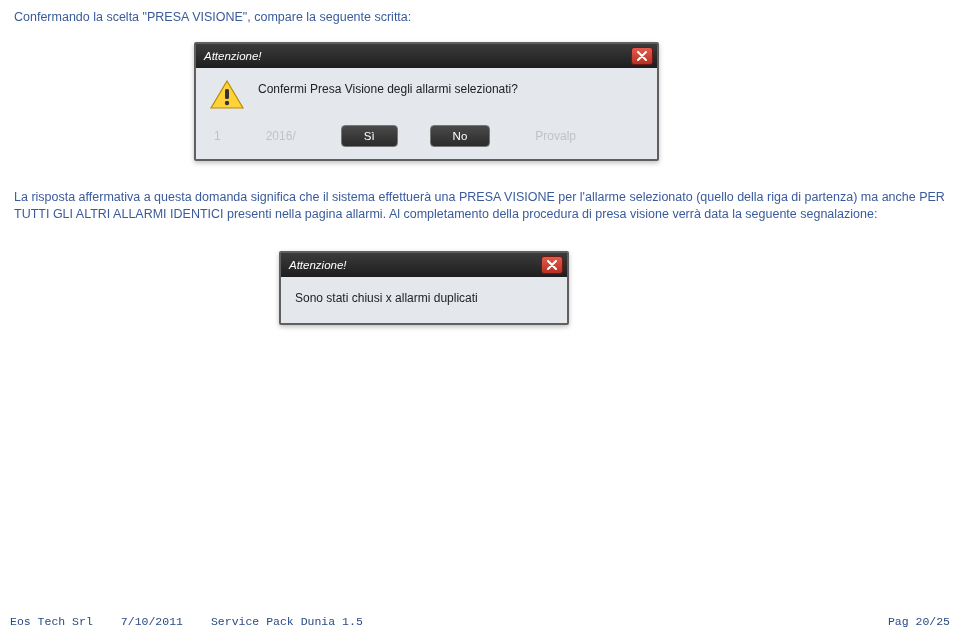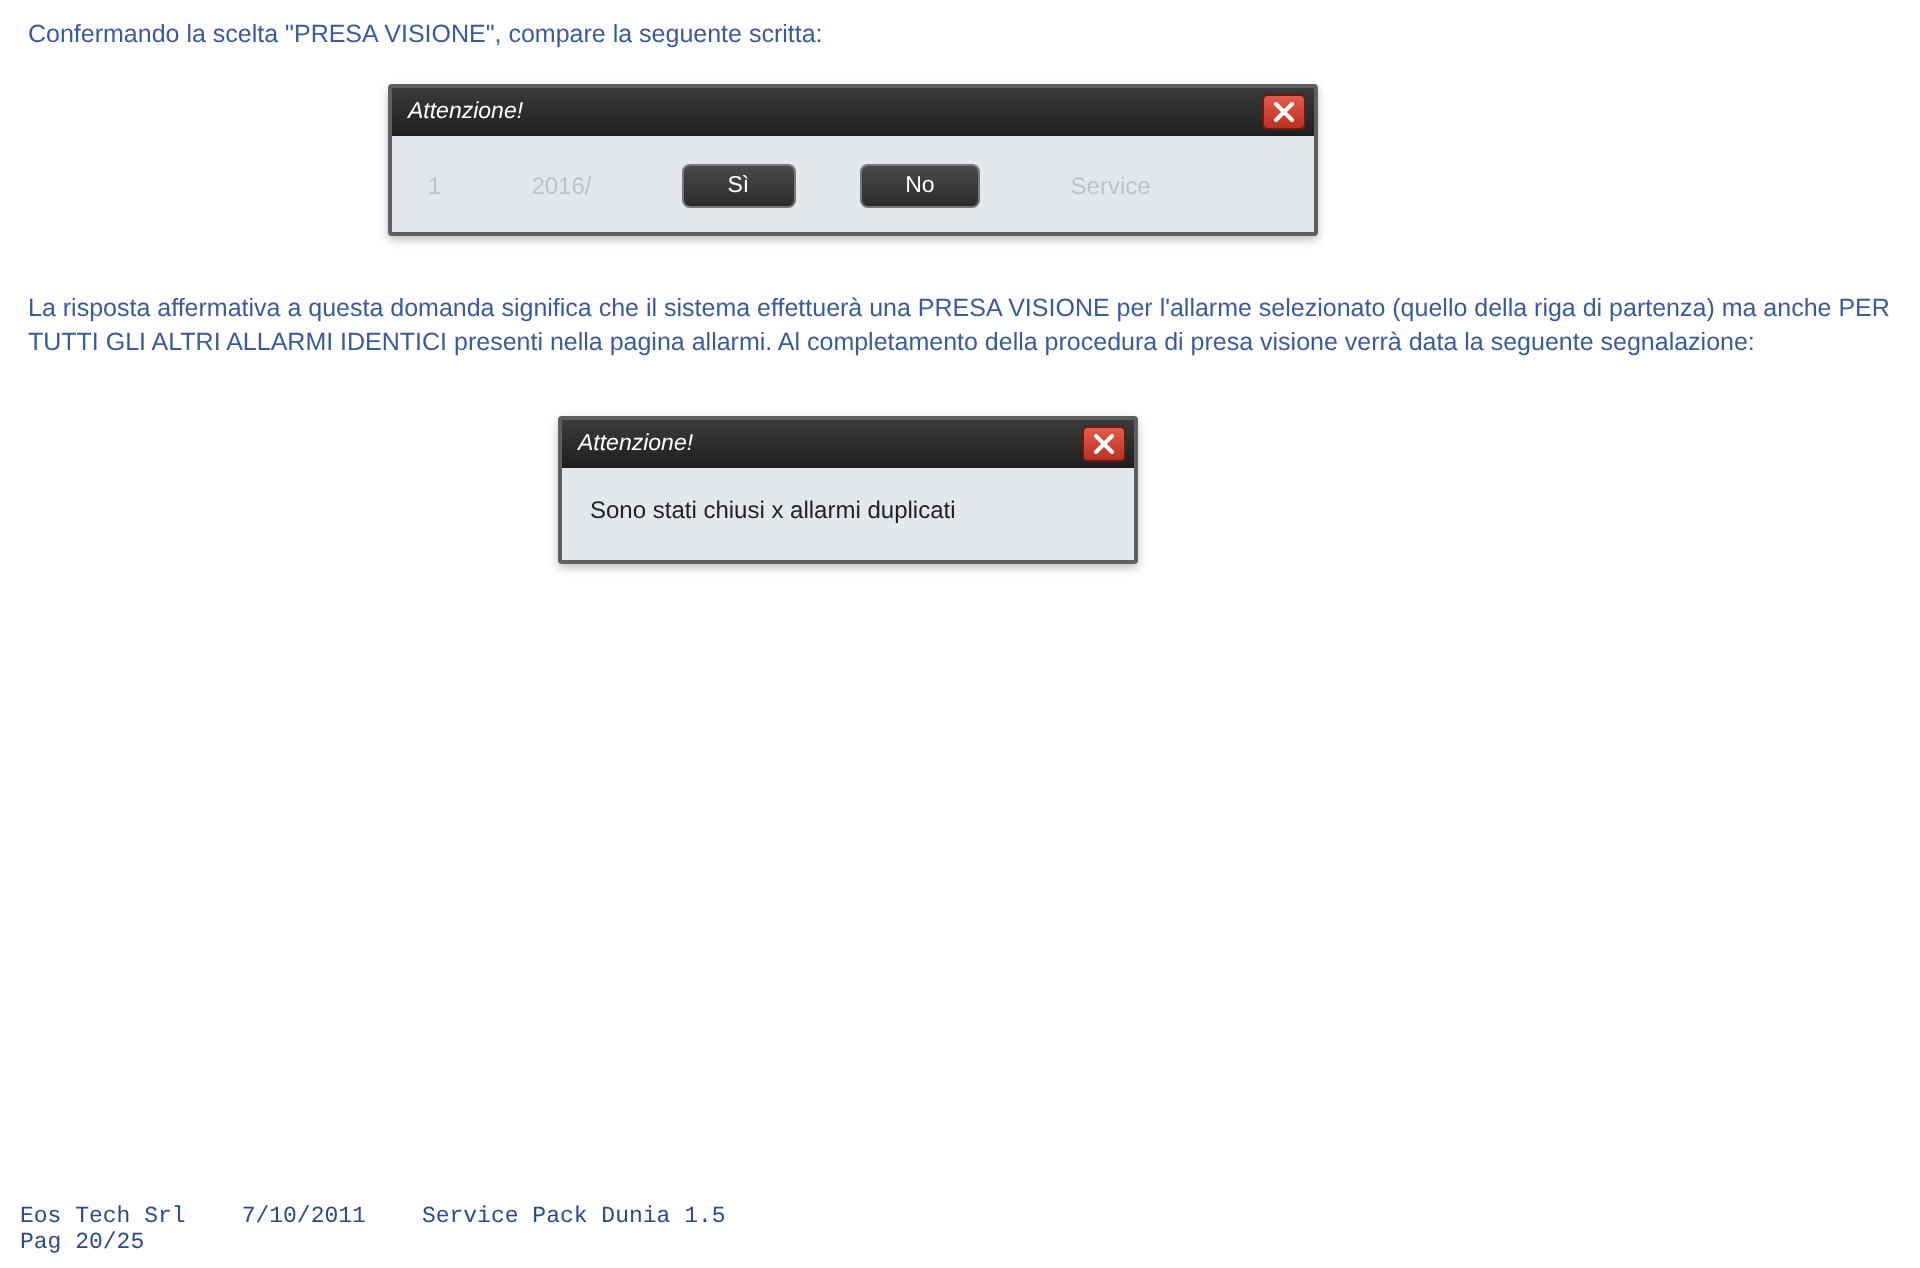--- a/index.html
+++ b/index.html
@@ -99,49 +99,58 @@
   .footer {
     position: absolute;
     left: 0; right: 0; bottom: 6px;
     display: flex;
     justify-content: space-between;
     align-items: baseline;
     padding: 0 10px;
     font-family: "Courier New", monospace;
     font-size: 11.5px;
     color: #2a4a88;
-    flex-direction: column;
   }
   .footer .left { display: flex; gap: 28px; }
 </style>
 </head>
 <body>
 
 <div class="page">
 
   <p class="intro">Confermando la scelta "PRESA VISIONE", compare la seguente scritta:</p>
 
   <div class="dlg-backdrop">
     <div class="titlebar">
       <span class="ttl">Attenzione!</span>
       <div class="close-btn">
         <svg width="10" height="10" viewBox="0 0 10 10">
             <path d="M1 1 L9 9 M9 1 L1 9" stroke="#fff" stroke-width="2" stroke-linecap="round"></path>
           </svg>
       </div>
     </div>
     <div class="dlg-body">
+      <div class="dlg-row1">
+        <span class="warn-icon">
+          <svg width="34" height="30" viewBox="0 0 34 30">
+            <path d="M17 1 L33 28 L1 28 Z" fill="#ffd23a" stroke="#b58b00" stroke-width="1.2"></path>
+            <rect x="15" y="9" width="4" height="10" rx="1.5" fill="#333"></rect>
+            <circle cx="17" cy="23" r="2.2" fill="#333"></circle>
+          </svg>
+        </span>
+        <div class="dlg-msg">Confermi Presa Visione degli allarmi selezionati?</div>
+      </div>
       <div class="dlg-ghost">
         <span class="ghost-left">1</span>
         <span class="ghost-left">2016/</span>
         <div class="btnrow">
           <button class="dlgbtn">Sì</button>
           <button class="dlgbtn">No</button>
         </div>
-        <span class="ghost-right">Service</span>
+        <span class="ghost-right">Provalp</span>
       </div>
     </div>
   </div>
 
   <p class="para">La risposta affermativa a questa domanda significa che il sistema effettuerà una PRESA VISIONE per l'allarme selezionato (quello della riga di partenza) ma anche PER TUTTI GLI ALTRI ALLARMI IDENTICI presenti nella pagina allarmi. Al completamento della procedura di presa visione verrà data la seguente segnalazione:</p>
 
   <div class="dlg-backdrop small">
     <div class="titlebar">
       <span class="ttl">Attenzione!</span>
       <div class="close-btn">

